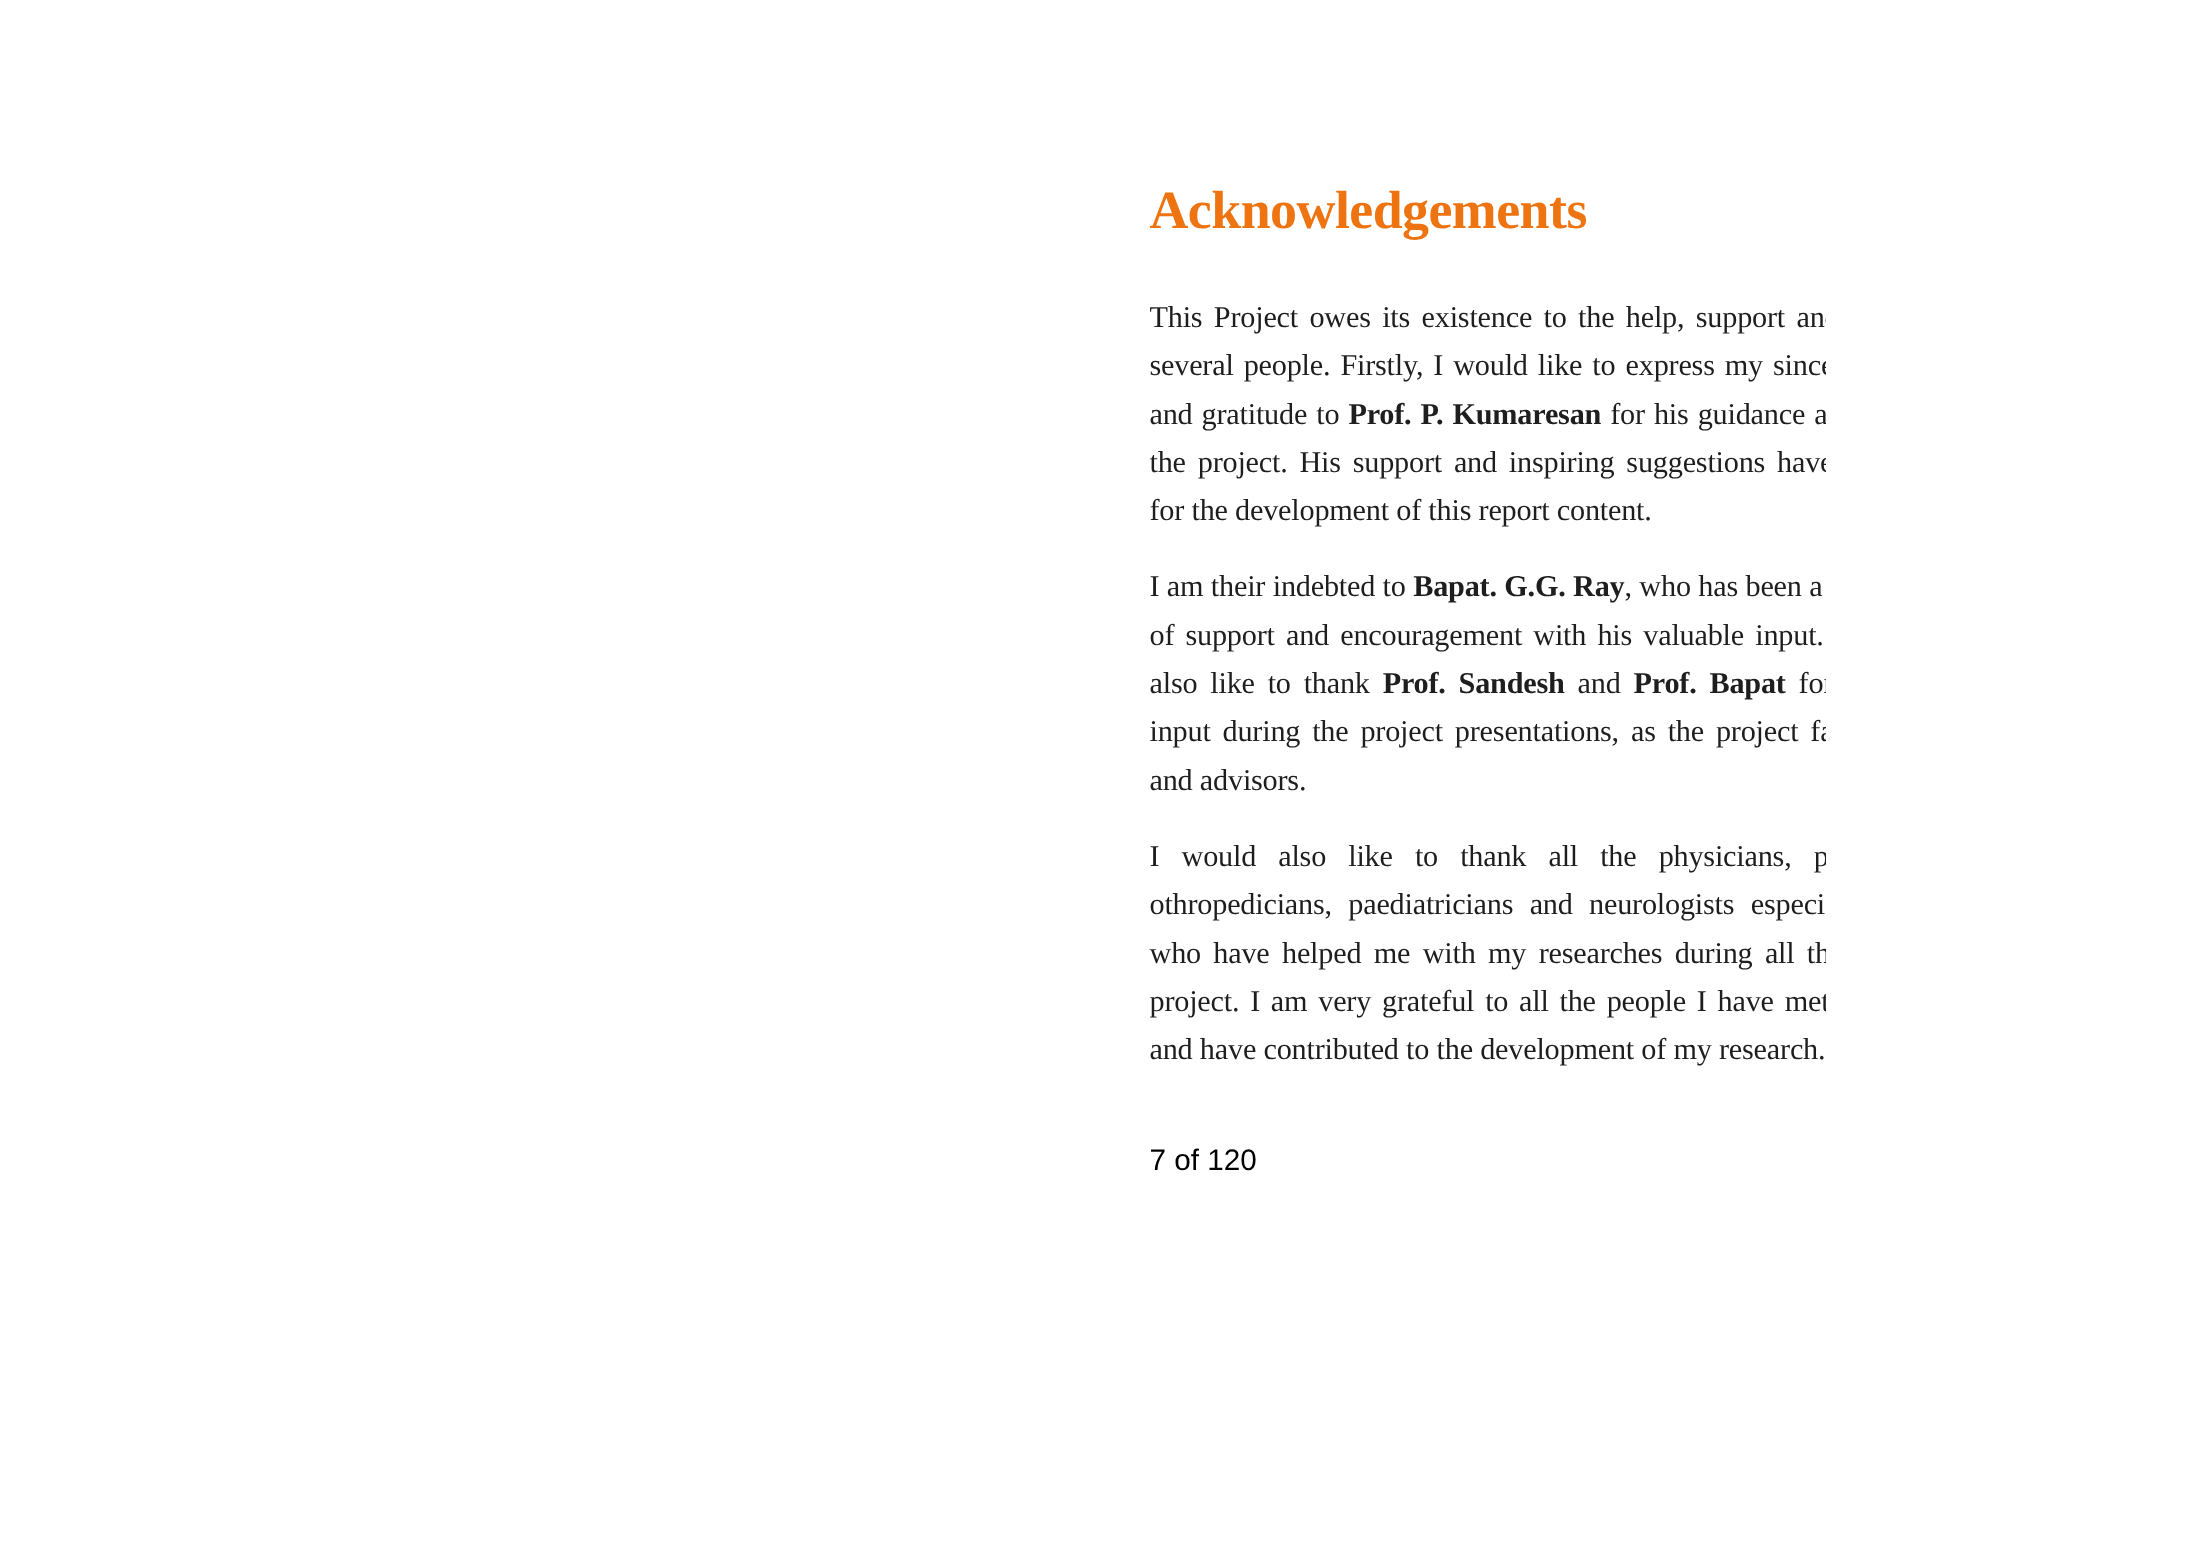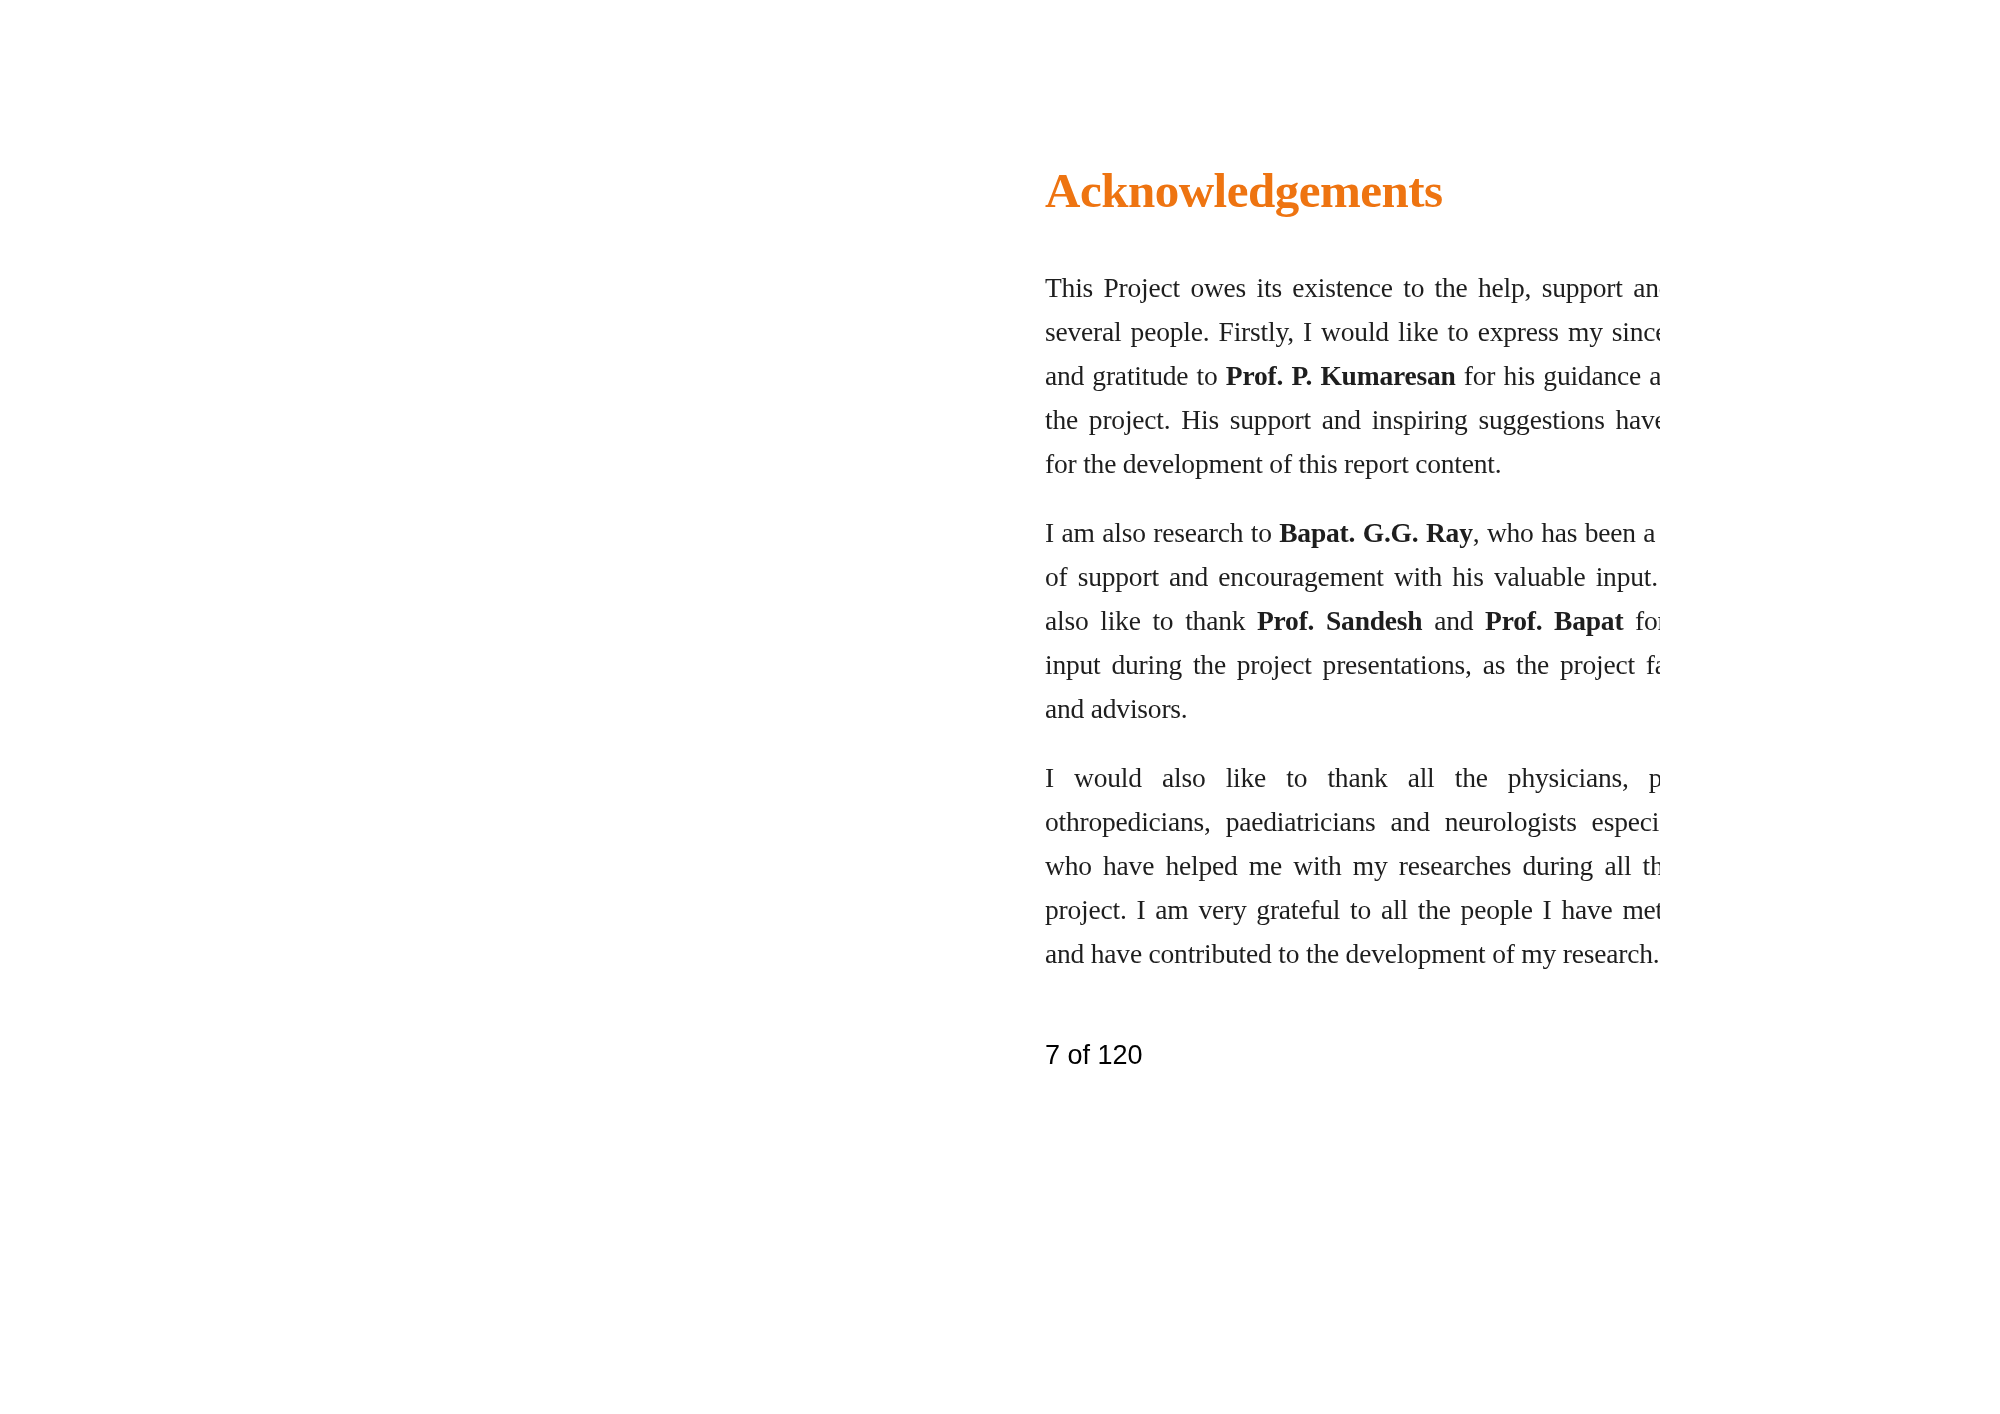--- a/index.html
+++ b/index.html
@@ -56,19 +56,19 @@
 </style>
 </head>
 <body>
 
 <div class="page" style="background: rgb(255, 255, 255);">
   <div class="content" style="color: rgb(30, 30, 30);">
     <h1 class="title" style="color: rgb(238, 116, 17);">Acknowledgements</h1>
 
     <div>
         <p class="para"><span>This Project owes its existence to the help, support and inspiration of several people. Firstly, I would like to express my sincere appreciation and gratitude to </span><b>Prof. P. Kumaresan</b><span> for his guidance and input during the project. His support and inspiring suggestions have been precious for the development of this report content.</span></p>
-        <p class="para"><span>I am also research to </span><b>Bapat. G.G. Ray</b><span>, who has been a constant source of support and encouragement with his valuable input. In addition I’d also like to thank </span><b>Prof. Sandesh</b><span> and </span><b>Prof. Bapat</b><span> for their valuable input during the project presentations, as the project faculty members and advisors.</span></p>
+        <p class="para"><span>I am their indebted to </span><b>Bapat. G.G. Ray</b><span>, who has been a constant source of support and encouragement with his valuable input. In addition I’d also like to thank </span><b>Prof. Sandesh</b><span> and </span><b>Prof. Bapat</b><span> for their valuable input during the project presentations, as the project faculty members and advisors.</span></p>
         <p class="para"><span>I would also like to thank all the physicians, physiotherapists, othropedicians, paediatricians and neurologists especially Dr. Sudha who have helped me with my researches during all the stages of the project. I am very grateful to all the people I have met along the way and have contributed to the development of my research.</span></p>
       </div>
 
     <div class="page-number">7 of 120</div>
   </div>
 </div>
 
 </body></html>

